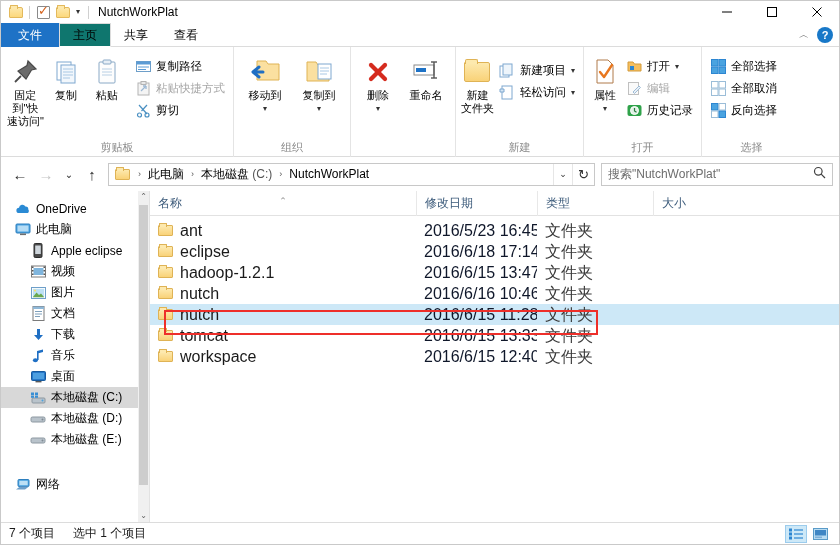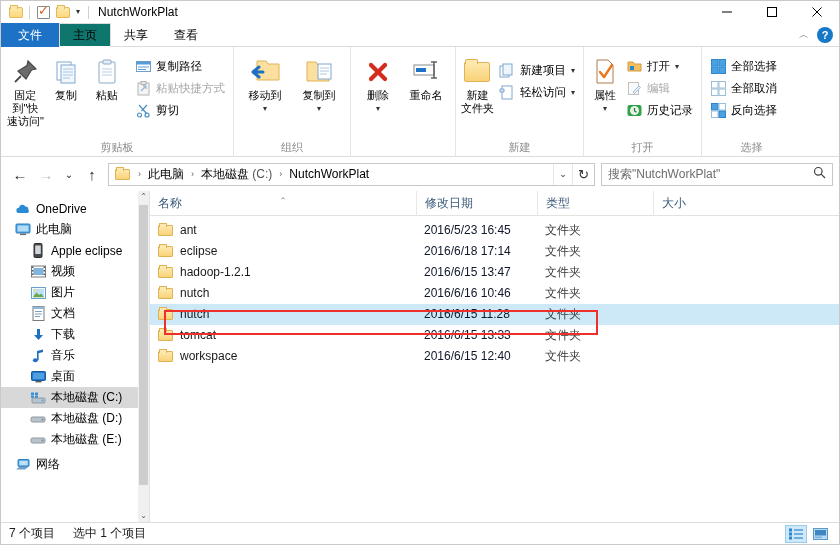--- a/index.html
+++ b/index.html
@@ -235,21 +235,21 @@
     position: relative;
   }
   .colhead .col { height: 25px; line-height: 25px; padding-left: 8px; position: relative; }
   .colhead .col + .col { border-left: 1px solid #e8e8e8; }
   .sortmark {
     position: absolute; top: -2px; left: 0; width: 100%;
     text-align: center; font-size: 9px; color: #8f8f8f;
   }
   .filerow {
     display: flex; height: 21px; align-items: center;
-    font-size: 12px; color: #1a1a1a;
+    font-size: 16px; color: #1a1a1a;
     position: relative;
   }
   .filerow.selected { background: #cde8f7; }
   .cell { height: 21px; line-height: 21px; overflow: hidden; white-space: nowrap; }
   .cell.name { display: flex; align-items: center; padding-left: 8px; }
   .cell.name .fi { margin-right: 7px; display: flex; }
   .cell.date { padding-left: 8px; color: #0f172a; }
   .cell.type { padding-left: 8px; color: #3a3a3a; }
   .cell.size { padding-left: 8px; }
 
@@ -774,21 +774,21 @@
         <div class="nav-item ind1">
           <span class="nav-ico">
             <svg width="16" height="10" viewBox="0 0 16 10">
                 <rect x="1" y="3" width="14" height="5" rx="1.4" fill="#b9c3cb" stroke="#8d98a1"></rect>
                 <circle cx="12.5" cy="5.5" r="1" fill="#7f8a93"></circle>
               </svg>
           </span>
           <span>本地磁盘 (E:)</span>
         </div>
 
-        <div class="nav-item ind0" style="margin-top:4px">
+        <div class="nav-item ind0" style="margin-top:24px">
           <span class="nav-ico">
             <svg width="16" height="13" viewBox="0 0 16 13">
                 <rect x="3" y="1.5" width="11" height="7" rx="1" fill="#4aa3e0" stroke="#2d7fbe"></rect>
                 <rect x="4.3" y="2.8" width="8.4" height="4.4" fill="#bde0f5"></rect>
                 <path d="M1 11.5 L5 8.5 L14 8.5 L10 11.5 Z" fill="#6e9fc9"></path>
               </svg>
           </span>
           <span>网络</span>
         </div>
       </div>

